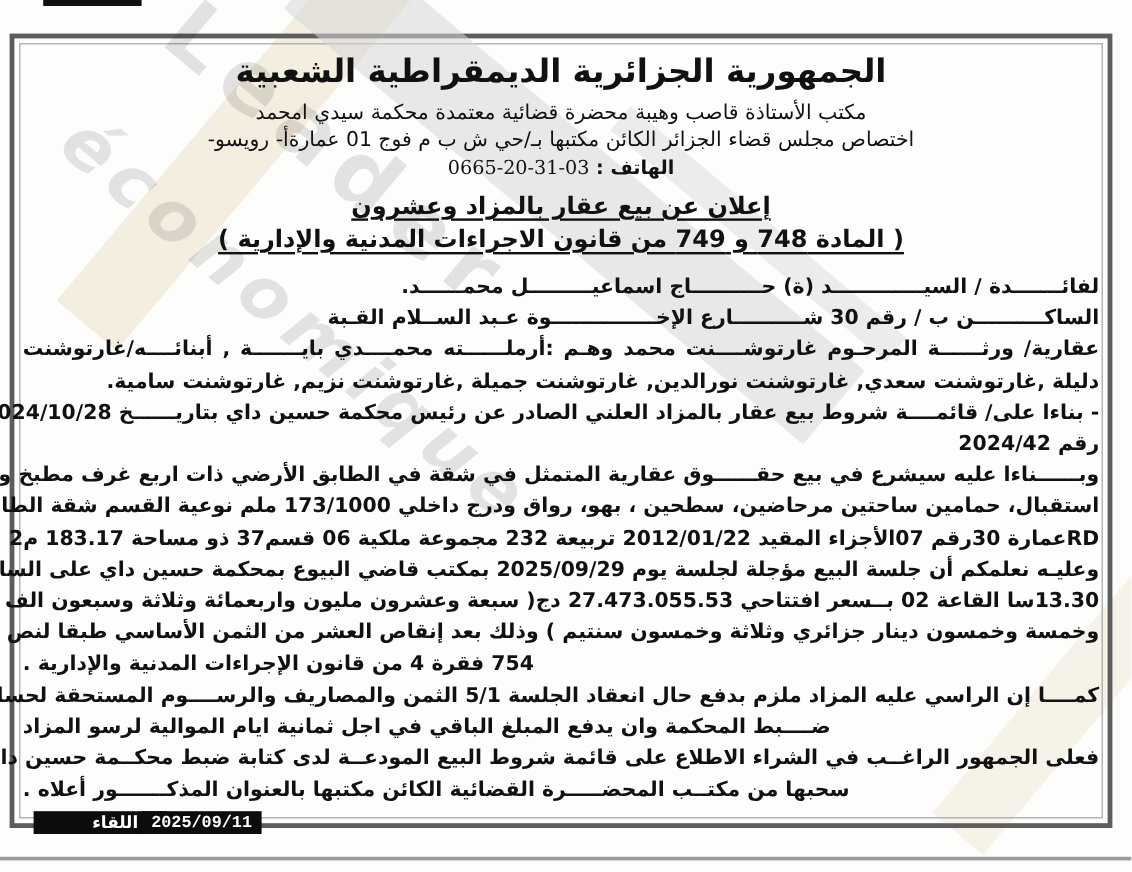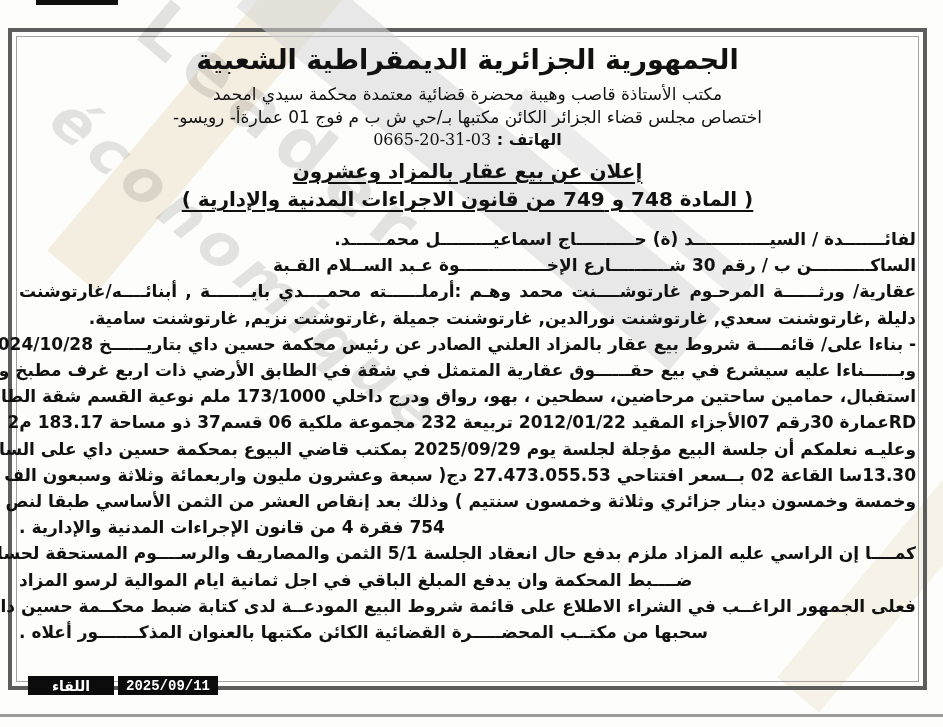--- a/index.html
+++ b/index.html
@@ -31,21 +31,21 @@
          text-decoration:underline;text-decoration-thickness:2px;text-underline-offset:4px;}
   .t1{margin-top:6px;}
   .body{margin-top:13px;font-size:17px;font-weight:700;line-height:26.2px;}
   .ln{white-space:nowrap;}
   .ln.j{text-align:justify;text-align-last:justify;}
   .ln.r{text-align:right;}
   .ln.c{text-align:left;}
   
   .badge{position:absolute;top:676px;height:19px;background:#0c0c0c;color:#fff;z-index:4;
          display:flex;align-items:center;justify-content:center;font-weight:700;}
-  .badge-label{left:28px;width:86px;font-size:14px;}
+  .badge-label{left:28px;width:86px;font-size:14px;padding-left:25px;}
   .badge-date{left:118px;width:100px;font-size:14px;font-family:Liberation Mono, monospace;}
   .separator{position:absolute;left:0;top:714px;width:943px;height:3px;background:#9a9a9a;z-index:1;}
 </style>
 </head>
 <body>
 
 <div class="page" dir="rtl">
 
   <div class="top-bar"></div>
   <div class="beige1"></div>
@@ -70,20 +70,21 @@
 
       <div class="title t1">إعلان عن بيع عقار بالمزاد وعشرون</div>
       <div class="title">( المادة 748 و 749 من قانون الاجراءات المدنية والإدارية )</div>
 
       <div class="body">
         <div class="ln r">لفائـــــــدة / السيـــــــــــــد (ة) حــــــــــاج اسماعيـــــــــل محمــــــد.</div>
         <div class="ln r">الساكــــــــــن ب / رقم 30 شــــــــــارع الإخـــــــــــــــوة عـبد الســلام القـبة</div>
         <div class="ln j">عقارية/ ورثــــــة المرحـوم غارتوشــــنت محمد وهـم :أرملــــــته محمــــدي بايـــــــة , أبنائــــه/غارتوشنت</div>
         <div class="ln r">دليلة ,غارتوشنت سعدي, غارتوشنت نورالدين, غارتوشنت جميلة ,غارتوشنت نزيم, غارتوشنت سامية.</div>
         <div class="ln j">- بناءا على/ قائمــــة شروط بيع عقار بالمزاد العلني الصادر عن رئيس محكمة حسين داي بتاريــــــخ 2024/10/28 تحت</div>
+        <div class="ln r">رقم 2024/42</div>
         <div class="ln j">وبــــــناءا عليه سيشرع في بيع حقــــــوق عقارية المتمثل في شقة في الطابق الأرضي ذات اربع غرف مطبخ وقاعة</div>
         <div class="ln j">استقبال، حمامين ساحتين مرحاضين، سطحين ، بهو، رواق ودرج داخلي 173/1000 ملم نوعية القسم شقة الطابق</div>
         <div class="ln j">RDعمارة 30رقم 07الأجزاء المقيد 2012/01/22 تربيعة 232 مجموعة ملكية 06 قسم37 ذو مساحة 183.17 م2</div>
         <div class="ln j">وعليـه نعلمكم أن جلسة البيع مؤجلة لجلسة يوم 2025/09/29 بمكتب قاضي البيوع بمحكمة حسين داي على الساعة</div>
         <div class="ln j">13.30سا القاعة 02 بــسعر افتتاحي 27.473.055.53 دج( سبعة وعشرون مليون واربعمائة وثلاثة وسبعون الف</div>
         <div class="ln j">وخمسة وخمسون دينار جزائري وثلاثة وخمسون سنتيم ) وذلك بعد إنقاص العشر من الثمن الأساسي طبقا لنص المادة</div>
         <div class="ln c">754 فقرة 4 من قانون الإجراءات المدنية والإدارية .</div>
         <div class="ln j">كمــــا إن الراسي عليه المزاد ملزم بدفع حال انعقاد الجلسة 5/1 الثمن والمصاريف والرســــوم المستحقة لحساب أمانة</div>
         <div class="ln c">ضــــبط المحكمة وان يدفع المبلغ الباقي في اجل ثمانية ايام الموالية لرسو المزاد</div>
         <div class="ln j">فعلى الجمهور الراغــب في الشراء الاطلاع على قائمة شروط البيع المودعــة لدى كتابة ضبط محكــمة حسين داي أو</div>

